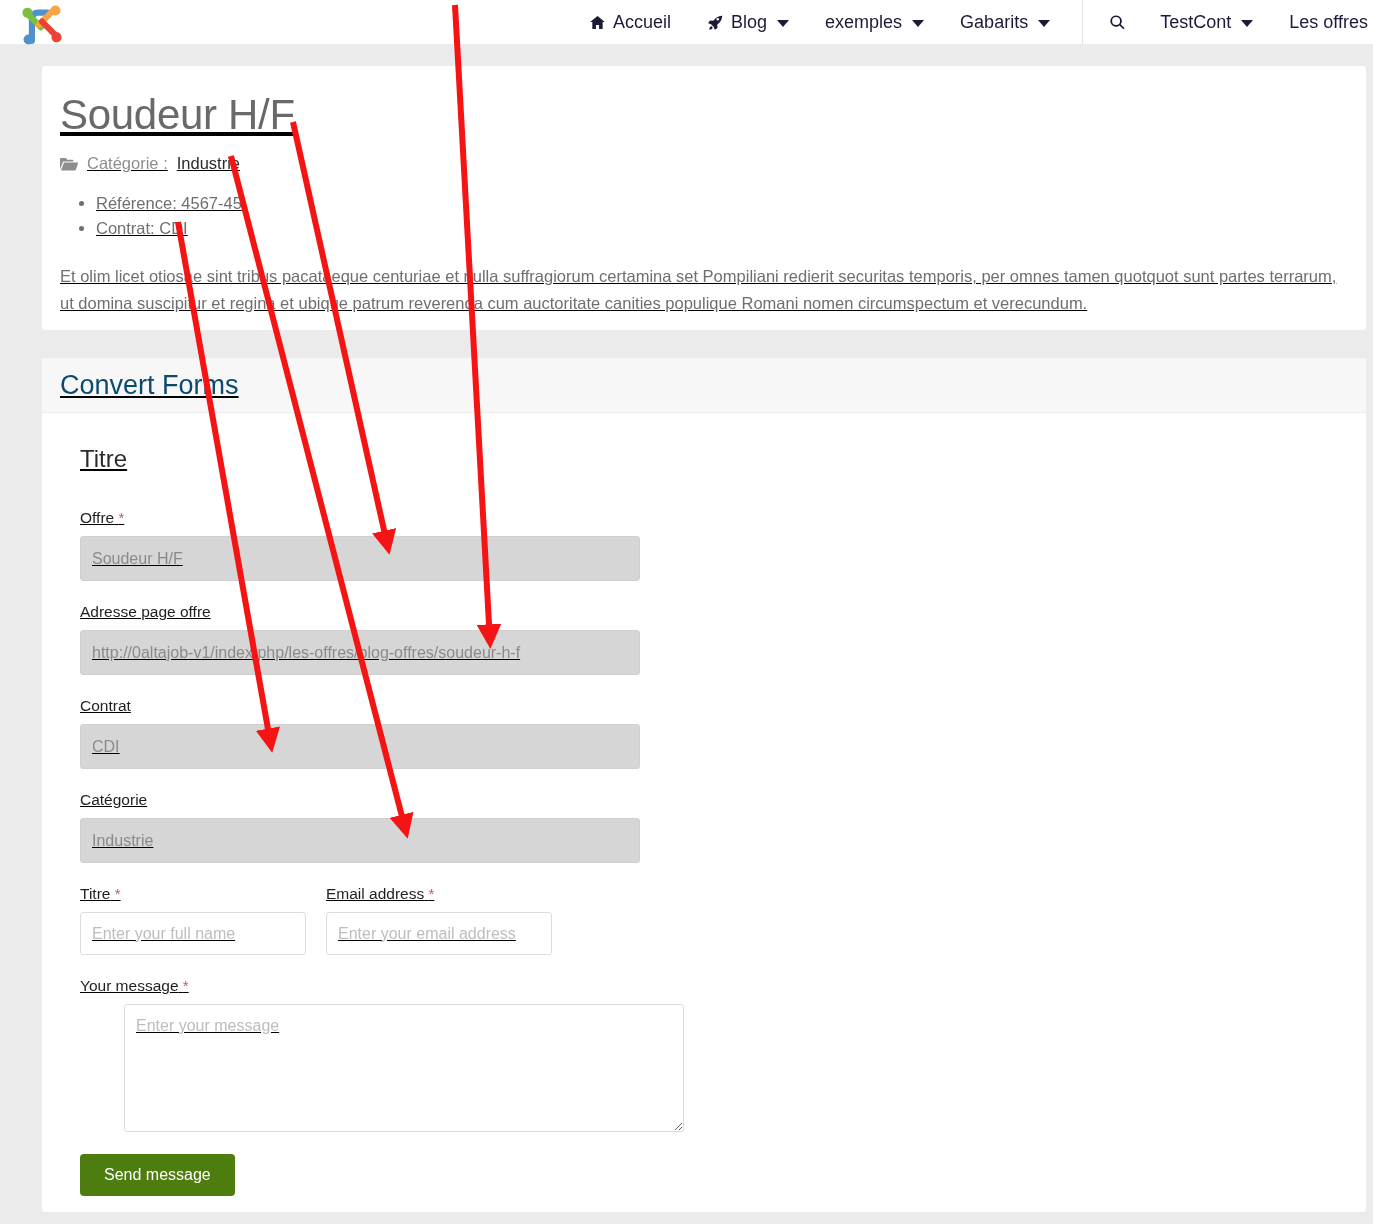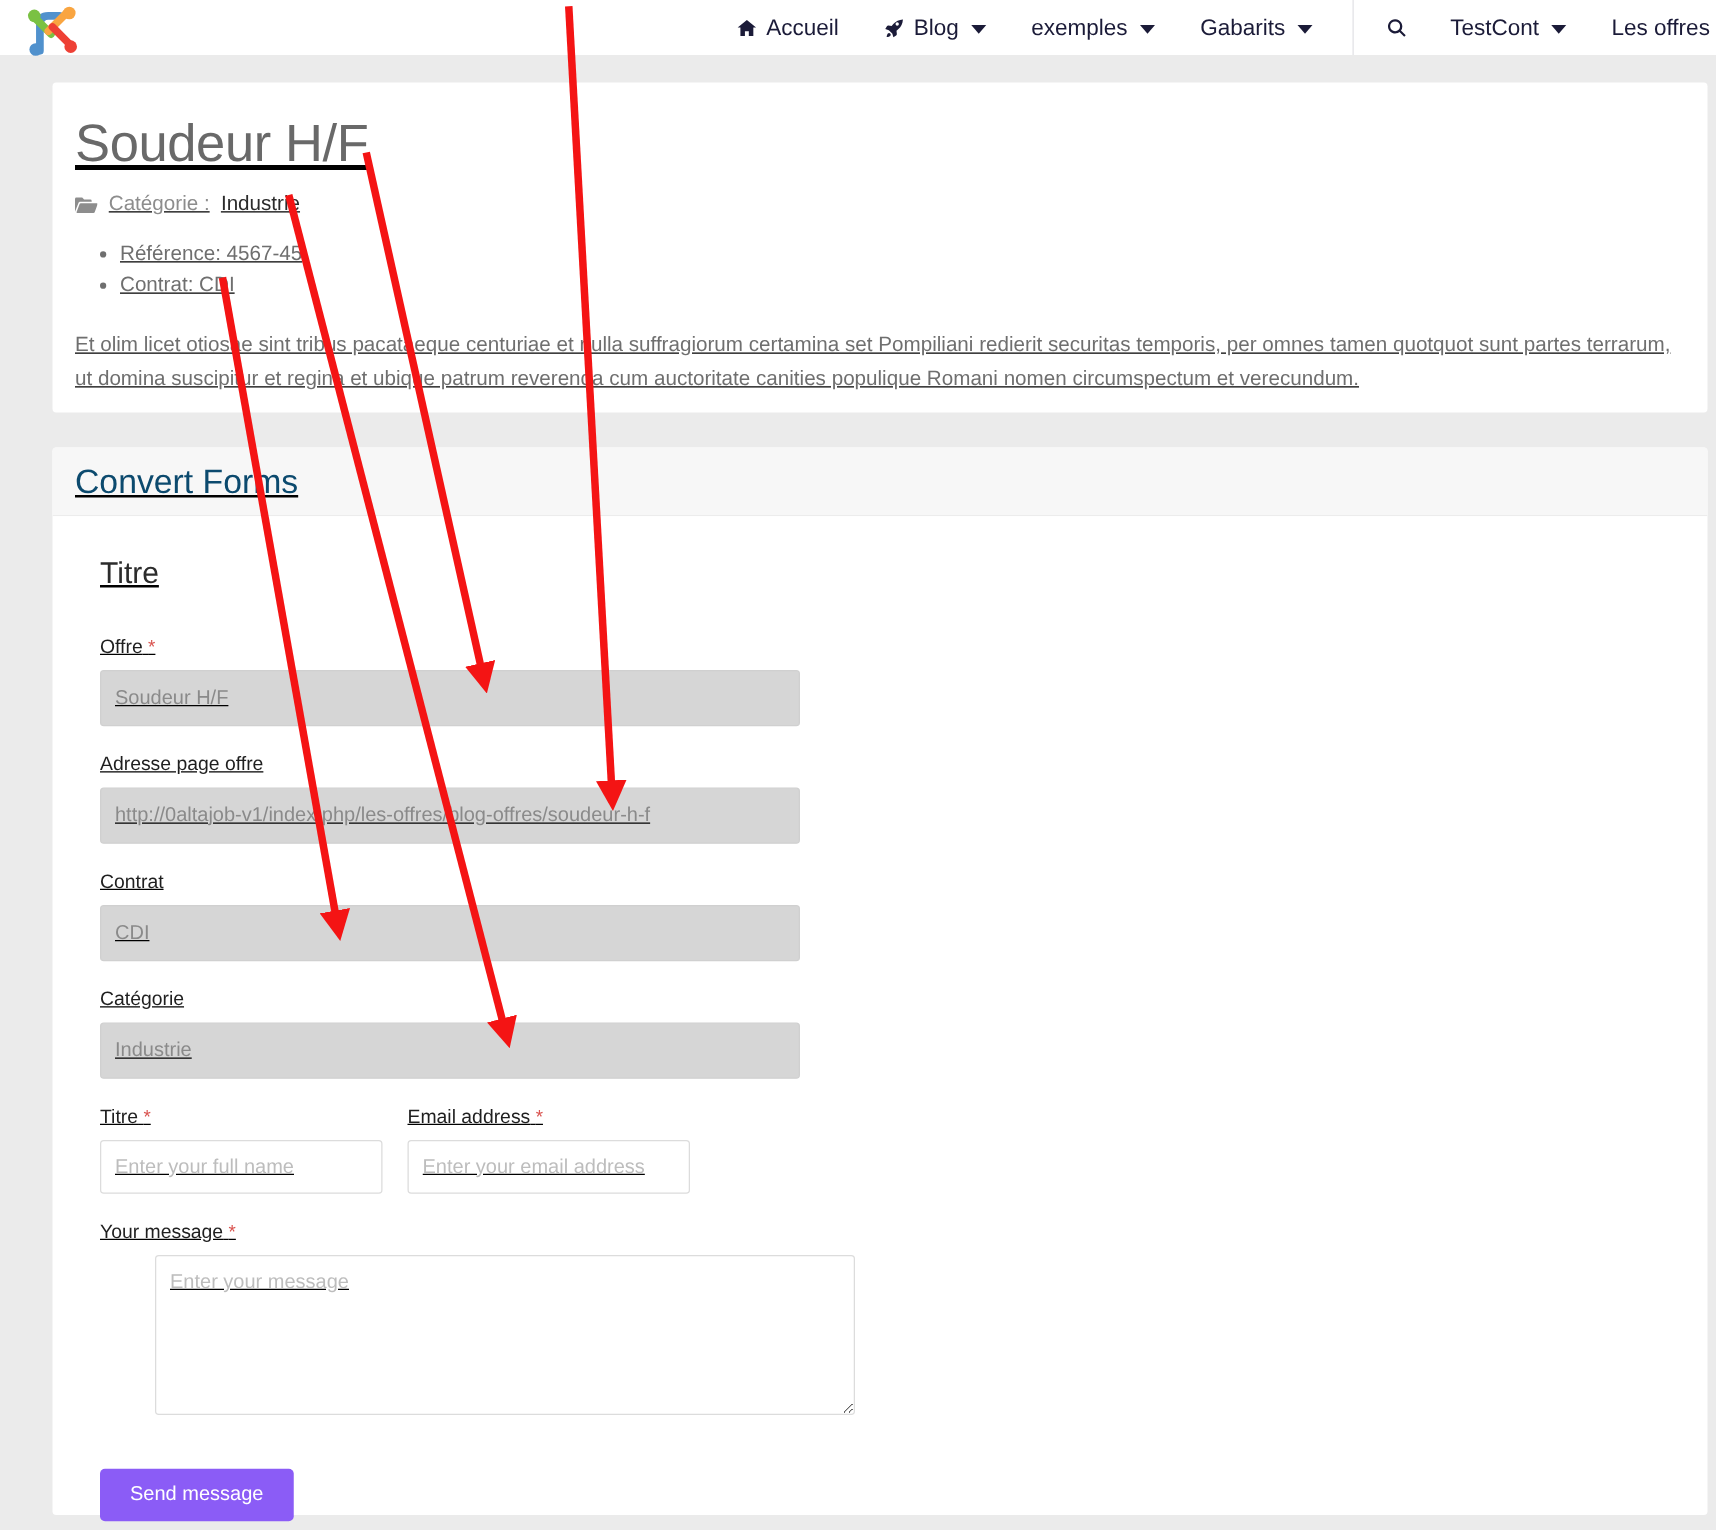--- a/index.html
+++ b/index.html
@@ -199,22 +199,21 @@
     height: 128px;
     background: #ffffff;
     border: 1px solid #dcdcdc;
     padding: 11px;
     resize: vertical;
     line-height: 1.3;
     margin-left: 44px;
   }
 
   .btn-send {
-    margin-top: 21px;
-    background: #8b5cf6;
+    background: #4d7c0f;
     color: #ffffff;
     border: none;
     border-radius: 4px;
     font-family: "Liberation Sans", sans-serif;
     font-size: 16px;
     padding: 12px 24px;
     cursor: pointer;
   }
 
   

